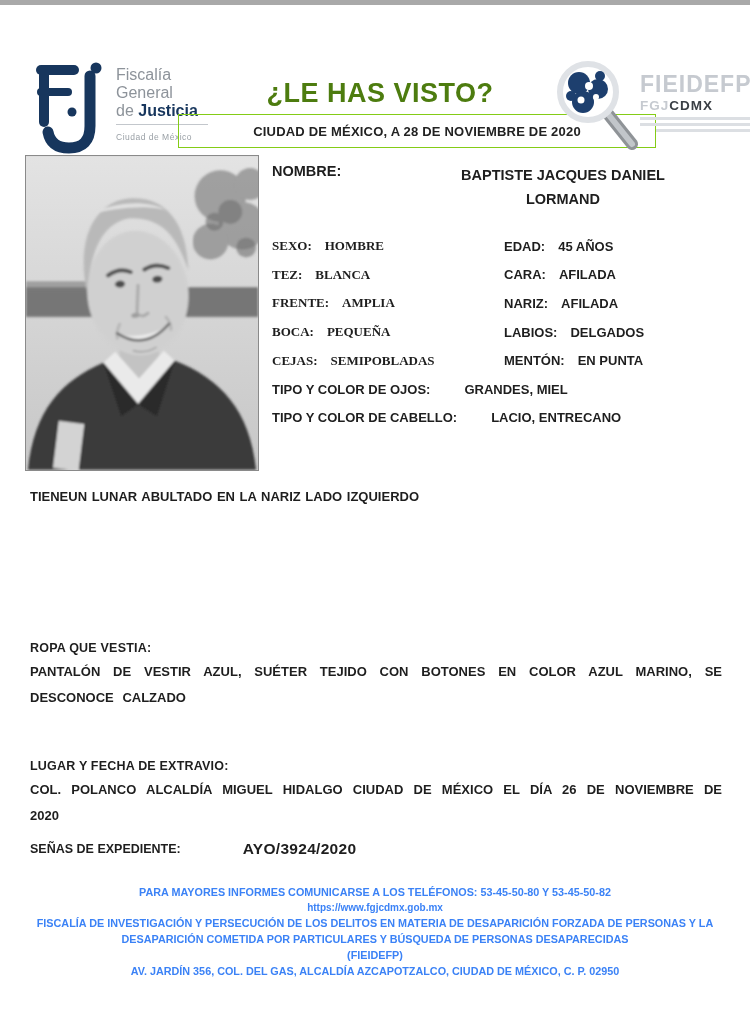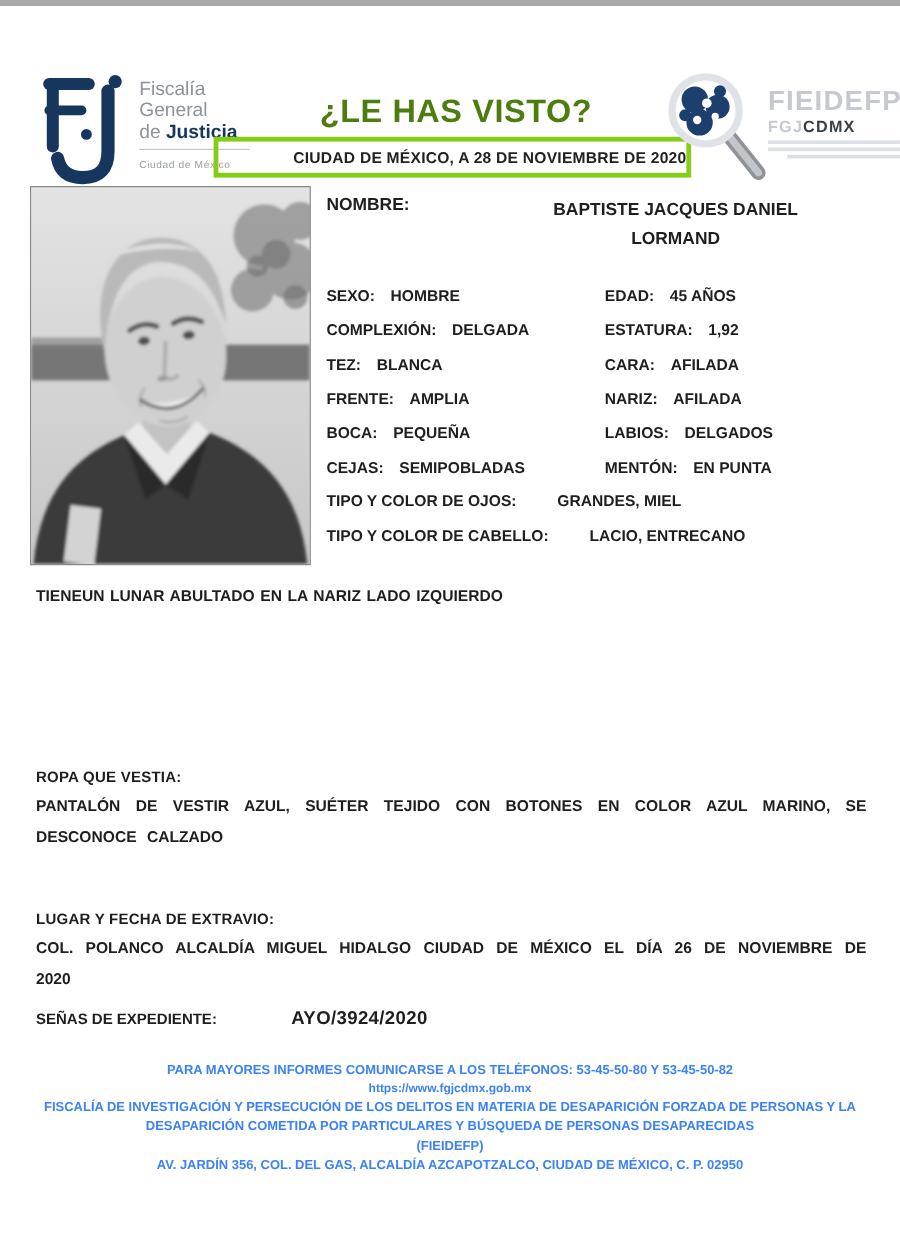--- a/index.html
+++ b/index.html
@@ -17,22 +17,22 @@
   .fgj-mark { width:80px; height:95px; flex:0 0 auto; }
   .fgj-text { padding-left:8px; padding-top:6px; line-height:18px; }
   .fgj-text .gray { color:#8d939a; font-size:16px; font-weight:400; }
   .fgj-text .bold-navy { color:#17365d; font-weight:700;text-align:center; }
   .fgj-sub-rule { width:92px; height:1px; background:#c3c7cc; margin:4px 0 3px 0; }
   .fgj-sub { color:#9aa0a6; font-size:8.5px; letter-spacing:.5px; }
 
   .title-block { position:absolute; left:185px; top:78px; width:390px; text-align:center; }
   .title { font-size:27px; font-weight:700; color:#4d7c0f; letter-spacing:.5px; }
   .date-box {
-    position:absolute; left:178px; top:114px; width:398px; height:34px;
-    border:4px solid #84cc16; display:flex; align-items:center; justify-content:flex-end;
+    position:absolute; left:178px; top:114px; width:478px; height:34px;
+    border:1px solid #84cc16; display:flex; align-items:center; justify-content:center;
   }
   .date-text { font-size:13px; font-weight:700; color:#222; letter-spacing:.2px; }
 
   .logo-fieidefp { position:absolute; left:548px; top:56px; width:194px; height:96px; display:flex; }
   .magnifier { width:92px; height:96px; flex:0 0 auto; }
   .fieidefp-text { padding-top:16px; }
   .fieidefp-acronym { font-size:23px; font-weight:700; color:#c6cad0; letter-spacing:1px; line-height:24px; }
   .fieidefp-org { margin-top:2px; font-size:13.5px; font-weight:700; letter-spacing:1px; }
   .fieidefp-org .lt { color:#c6cad0; }
   .fieidefp-org .dk { color:#3a3f45; }
@@ -48,21 +48,21 @@
 
   
   .name-row { position:absolute; left:272px; top:163px; width:466px; display:flex; }
   .name-label { width:116px; font-size:14.5px; font-weight:700; }
   .name-value { flex:1; text-align:center; font-size:14.5px; font-weight:700; line-height:24px; }
   .name-value-inner { max-width:252px; margin:0 auto; }
 
   .attr-grid { position:absolute; left:272px; top:232px; width:466px; }
   .attr-row { height:28.6px; display:flex; align-items:center; }
   .attr-cell { display:flex; align-items:baseline; font-size:13px; font-weight:700; }
-  .attr-cell.left { width:232px; }
+  .attr-cell.left { width:232px;font-family:Liberation Serif, serif; }
   .attr-cell.right { flex:1; }
   .attr-label { white-space:nowrap; }
   .attr-value { margin-left:13px; white-space:nowrap; }
   .attr-row.full .attr-cell { width:100%; }
   .attr-row.full .attr-value { margin-left:34px; }
 
   
   .section { position:absolute; left:30px; width:692px; }
   .sec-label { font-size:12.5px; font-weight:700; letter-spacing:.2px; }
   .sec-body { font-size:13px; font-weight:700; line-height:26px; text-align:justify; word-spacing:5px; }
@@ -215,30 +215,20 @@
           <span class="attr-label">SEXO:</span>
           <span class="attr-value">HOMBRE</span>
         </div>
       <div class="attr-cell right">
           <span class="attr-label">EDAD:</span>
           <span class="attr-value">45 AÑOS</span>
         </div>
     </div>
     <div class="attr-row">
       <div class="attr-cell left">
-          <span class="attr-label">COMPLEXIÓN:</span>
-          <span class="attr-value">DELGADA</span>
-        </div>
-      <div class="attr-cell right">
-          <span class="attr-label">ESTATURA:</span>
-          <span class="attr-value">1,92</span>
-        </div>
-    </div>
-    <div class="attr-row">
-      <div class="attr-cell left">
           <span class="attr-label">TEZ:</span>
           <span class="attr-value">BLANCA</span>
         </div>
       <div class="attr-cell right">
           <span class="attr-label">CARA:</span>
           <span class="attr-value">AFILADA</span>
         </div>
     </div>
     <div class="attr-row">
       <div class="attr-cell left">

